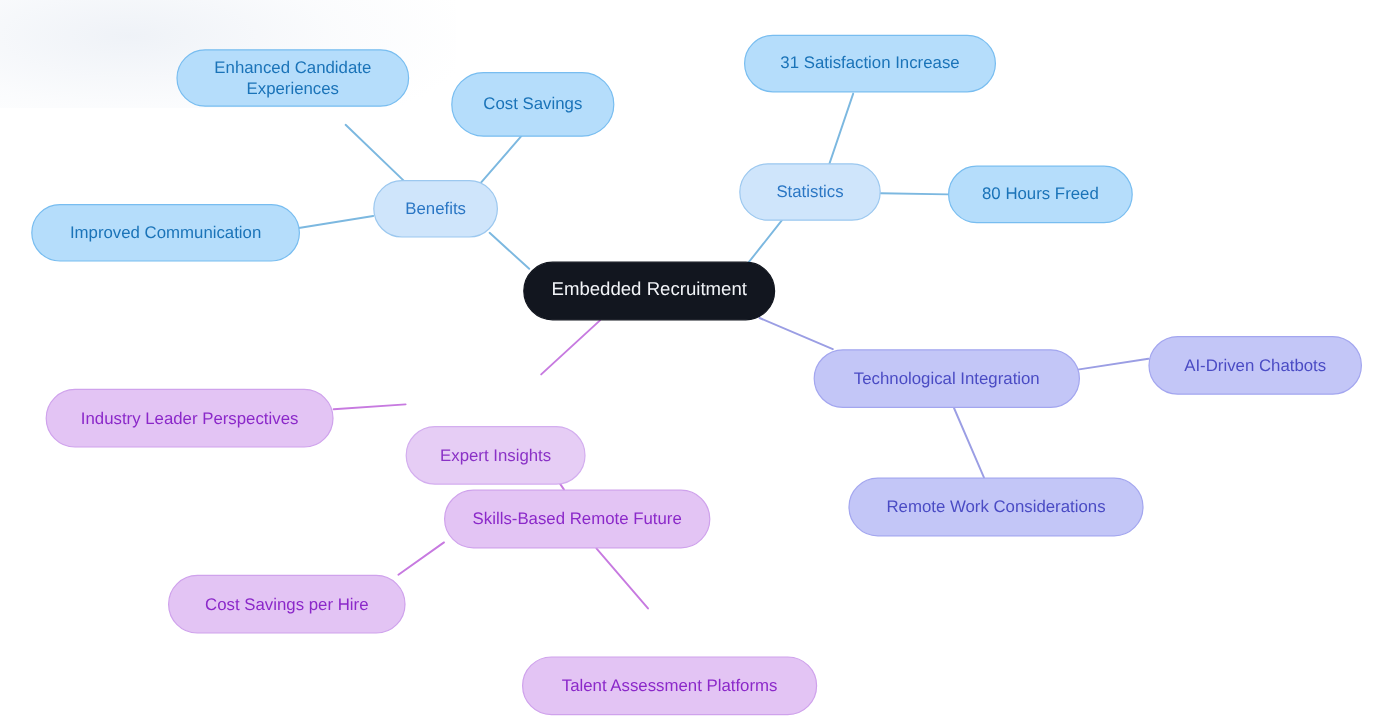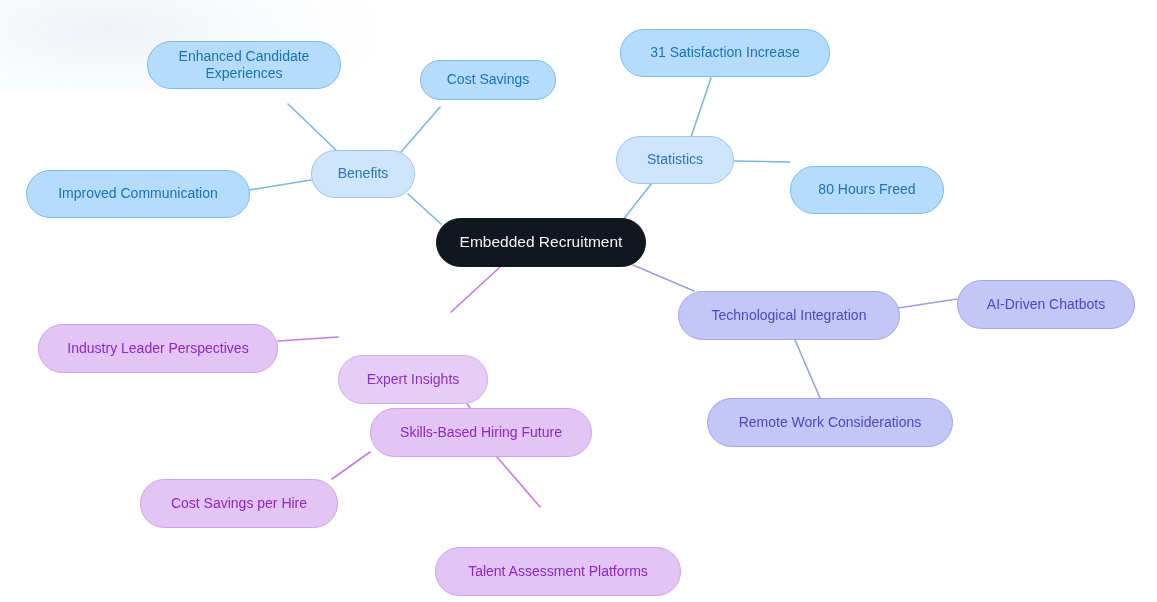--- a/index.html
+++ b/index.html
@@ -109,28 +109,28 @@
       <line x1="435" y1="356" x2="470" y2="408" stroke="#c77ae0" stroke-width="1.6" stroke-linecap="round"></line>
       <line x1="370" y1="452" x2="332" y2="479" stroke="#c77ae0" stroke-width="1.6" stroke-linecap="round"></line>
       <line x1="497" y1="457" x2="540" y2="507" stroke="#c77ae0" stroke-width="1.6" stroke-linecap="round"></line>
     </svg>
 
   <div id="node-layer">
       <div class="node node-root" style="left: 436px; top: 218px; width: 210px; height: 49px;">Embedded Recruitment</div>
       <div class="node node-blue-soft" style="left: 311px; top: 150px; width: 104px; height: 48px;">Benefits</div>
       <div class="node node-blue" style="left: 147px; top: 41px; width: 194px; height: 48px;">Enhanced Candidate
 Experiences</div>
-      <div class="node node-blue" style="left: 420px; top: 60px; width: 136px; height: 40px;">Cost Savings</div>
+      <div class="node node-blue" style="left: 376px; top: 60px; width: 136px; height: 54px;">Cost Savings</div>
       <div class="node node-blue" style="left: 26px; top: 170px; width: 224px; height: 48px;">Improved Communication</div>
       <div class="node node-blue-soft" style="left: 616px; top: 136px; width: 118px; height: 48px;">Statistics</div>
       <div class="node node-blue" style="left: 620px; top: 29px; width: 210px; height: 48px;">31 Satisfaction Increase</div>
-      <div class="node node-blue" style="left: 790px; top: 138px; width: 154px; height: 48px; margin-top: 28px;">80 Hours Freed</div>
+      <div class="node node-blue" style="left: 790px; top: 138px; width: 154px; height: 48px;">80 Hours Freed</div>
       <div class="node node-periwinkle" style="left: 678px; top: 291px; width: 222px; height: 49px;">Technological Integration</div>
       <div class="node node-periwinkle" style="left: 957px; top: 280px; width: 178px; height: 49px; text-align: center;">AI-Driven Chatbots</div>
       <div class="node node-periwinkle" style="left: 707px; top: 398px; width: 246px; height: 49px;">Remote Work Considerations</div>
       <div class="node node-lilac" style="left: 338px; top: 307px; width: 150px; height: 49px; margin-top: 48px;">Expert Insights</div>
       <div class="node node-lilac-deep" style="left: 38px; top: 324px; width: 240px; height: 49px;">Industry Leader Perspectives</div>
-      <div class="node node-lilac-deep" style="left: 370px; top: 408px; width: 222px; height: 49px;">Skills-Based Hiring Future</div>
+      <div class="node node-lilac-deep" style="left: 370px; top: 408px; width: 222px; height: 49px;">Skills-Based Remote Future</div>
       <div class="node node-lilac-deep" style="left: 140px; top: 479px; width: 198px; height: 49px;">Cost Savings per Hire</div>
       <div class="node node-lilac-deep" style="left: 435px; top: 507px; width: 246px; height: 49px; margin-top: 40px;">Talent Assessment Platforms</div>
     </div>
 
 </div>
 
 </body></html>

